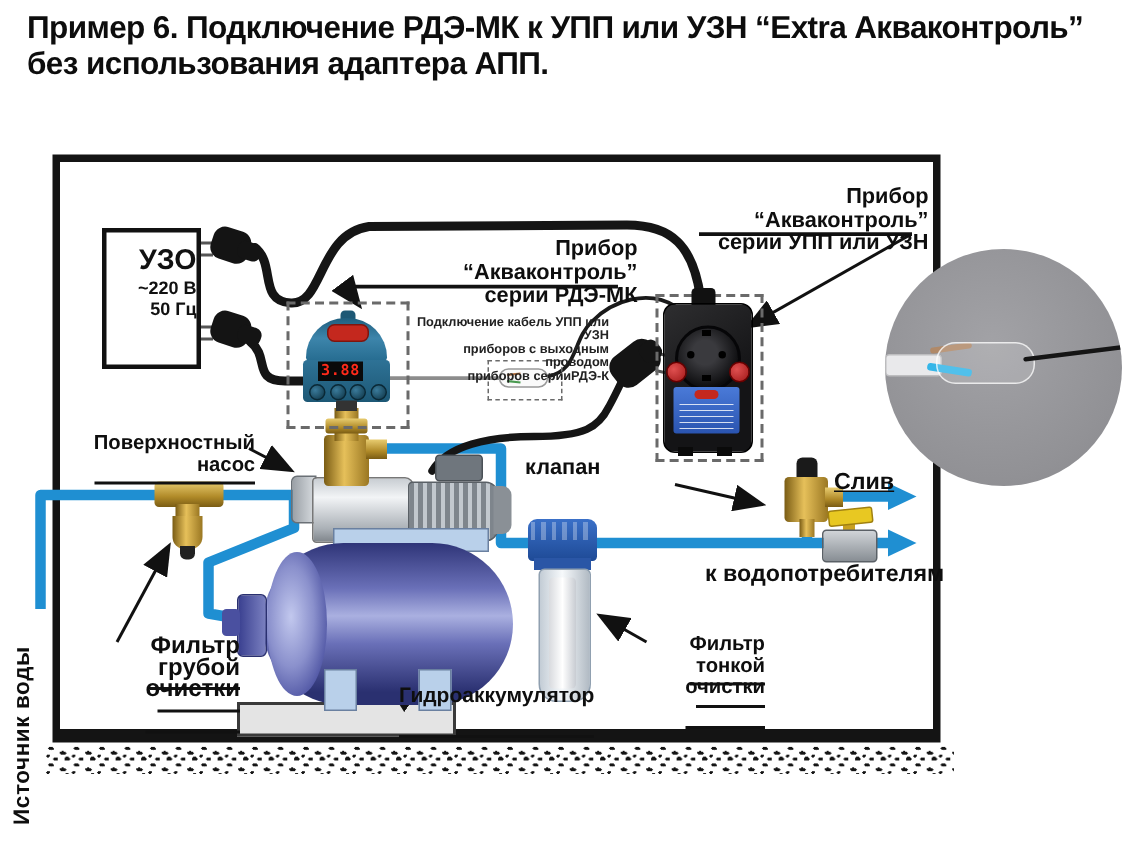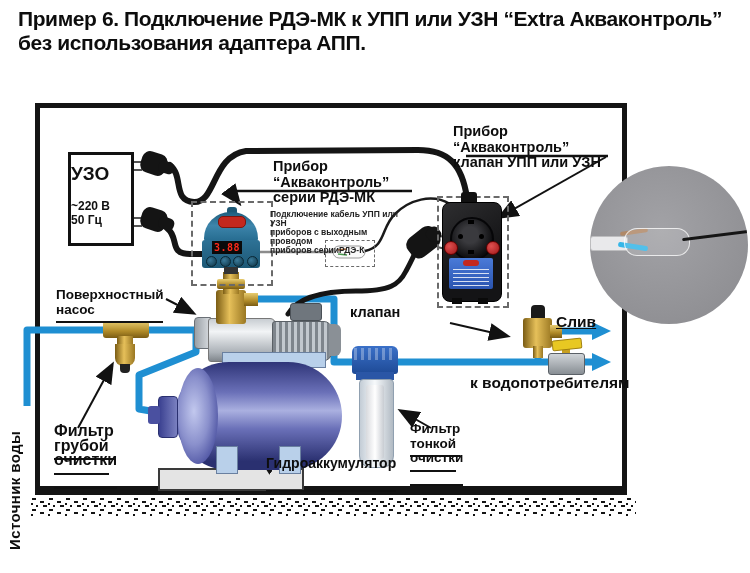--- a/index.html
+++ b/index.html
@@ -12,21 +12,21 @@
          border:5px solid #141414;border-bottom-width:9px;background:transparent;}
   .hatch{position:absolute;left:30px;top:496px;width:606px;height:20px;
     background-image:
       radial-gradient(3px 2px at 4px 3px,#141414 60%,transparent 61%),
       radial-gradient(3.5px 2px at 12px 6px,#141414 60%,transparent 61%),
       radial-gradient(2.5px 2px at 7px 10px,#141414 60%,transparent 61%),
       radial-gradient(3px 2.5px at 15px 10px,#141414 60%,transparent 61%),
       radial-gradient(2px 1.5px at 2px 8px,#141414 60%,transparent 61%);
     background-size:17px 11px;}
   .lbl{position:absolute;font-weight:bold;color:#0e0e0e;}
-  .ctr{text-align:left;}
+  .ctr{text-align:right;}
   .ul>span{border-bottom:2px solid #111;padding-bottom:19px;}
   .vtext{writing-mode:vertical-rl;transform:rotate(180deg);}
   .gold{background:linear-gradient(90deg,#7a5c14,#e6c05a 45%,#9a7722);}
   .goldh{background:linear-gradient(180deg,#e8cc70,#b08a28 60%,#7a5c14);}
   .dash{border:2px dashed #6a6a6a;background:transparent;}
   .circleinset{position:absolute;left:590px;top:166px;width:158px;height:158px;border-radius:50%;
      background:radial-gradient(circle at 45% 40%,#a2a2a6,#919195 70%,#87878b);overflow:hidden;z-index:30;}
   .btncircle{width:9px;height:9px;border-radius:50%;border:1px solid #0a2835;
      background:radial-gradient(circle at 35% 35%,#3a7a9a,#0d3344);}
   svg{position:absolute;left:0;top:0;}
@@ -108,21 +108,21 @@
       <path d="M 166 299 L 193 313" marker-end="url(#ah)"></path>
       <path d="M 78 428 L 112 365" marker-end="url(#ah)"></path>
       <path d="M 450 323 L 507 336" marker-end="url(#ah)"></path>
       <path d="M 431 428 L 401 411" marker-end="url(#ah)"></path>
       <path d="M 277 469 L 260 457" marker-end="url(#ah)"></path>
     </g>
   </svg>
 
   <div class="abs ctr" style="left:68px;top:152px;width:60px;height:88px;border:3px solid #111;background:#fff;">
     <div style="font-size:19px;font-weight:bold;margin-top:8px;">УЗО</div>
-    <div style="font-size:12px;font-weight:bold;margin-top:14px;">~220 В</div>
+    <div style="font-size:12px;font-weight:bold;">~220 В</div>
     <div style="font-size:12px;font-weight:bold;">50 Гц</div>
   </div>
 
   <div class="abs goldh" style="left:103px;top:321px;width:46px;height:17px;border-radius:3px;"></div>
   <div class="abs gold" style="left:117px;top:336px;width:16px;height:10px;"></div>
   <div class="abs gold" style="left:115px;top:344px;width:20px;height:22px;border-radius:0 0 8px 8px;"></div>
   <div class="abs" style="left:120px;top:364px;width:10px;height:9px;background:#222;border-radius:0 0 4px 4px;"></div>
 
   <div class="abs" style="left:194px;top:317px;width:15px;height:30px;background:linear-gradient(90deg,#9aa0a6,#d8dce0);border:1px solid #6a7076;border-radius:4px 0 0 4px;"></div>
   <div class="abs" style="left:208px;top:318px;width:66px;height:42px;background:linear-gradient(180deg,#c8cdd2,#f2f4f6 30%,#aab0b6 80%,#80868c);border-radius:3px 6px 6px 3px;border:1px solid #777;"></div>
@@ -200,21 +200,21 @@
     <div style="position:absolute;left:92px;top:68px;width:68px;height:3px;background:#151515;transform:rotate(-7deg);border-radius:2px;"></div>
   </div>
 
   <div class="lbl ctr" style="left:273px;top:159px;width:152px;font-size:14.5px;line-height:15.5px;">
     <div>Прибор “Акваконтроль”</div>
     <div>серии РДЭ-МК</div>
   </div>
 
   <div class="lbl ctr" style="left:453px;top:124px;width:166px;font-size:14.5px;line-height:15.5px;">
     <div>Прибор “Акваконтроль”</div>
-    <div>клапан УПП или УЗН</div>
+    <div>серии УПП или УЗН</div>
   </div>
 
   <div class="lbl ctr" style="left:270px;top:210px;width:136px;font-size:8.5px;line-height:9px;color:#222;">
     <div>Подключение кабель УПП или УЗН</div>
     <div>приборов с выходным проводом</div>
     <div>приборов серииРДЭ-К</div>
   </div>
 
   <div class="lbl ctr" style="left:56px;top:288px;width:114px;font-size:13.5px;line-height:14.5px;">
     <div class="ul"><span>Поверхностный</span></div>

